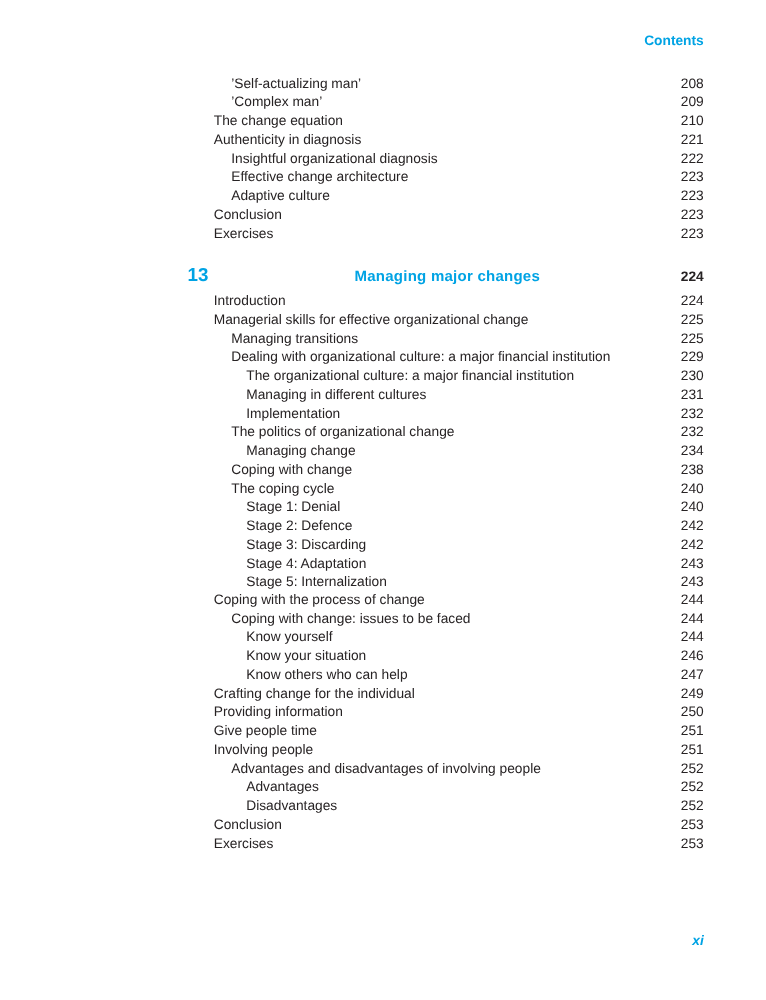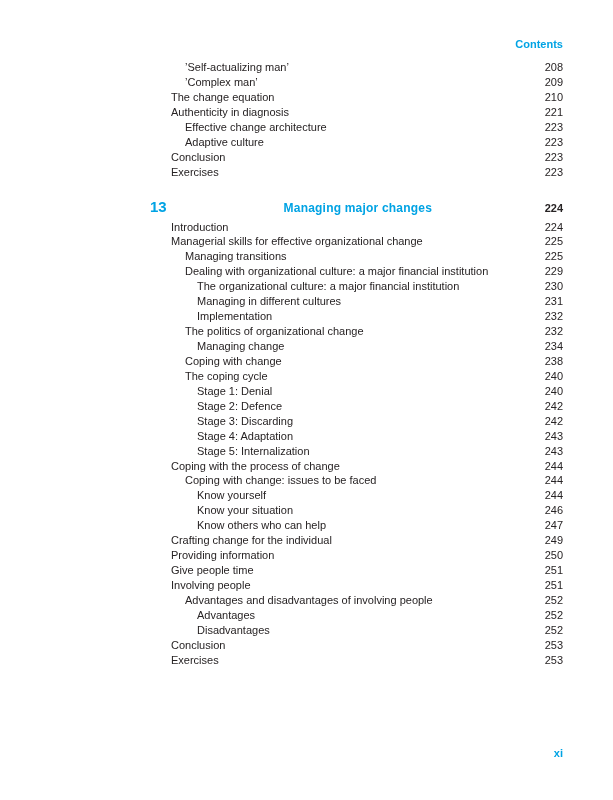--- a/index.html
+++ b/index.html
@@ -13,21 +13,21 @@
     position: relative;
     width: 613px;
     height: 800px;
     background: var(--bg);
     font-family: "Liberation Sans", sans-serif;
     color: var(--text);
     overflow: hidden;
   }
   .contents-label {
     position: absolute;
-    top: 38px;
+    top: 27px;
     right: 50px;
     font-size: 11px;
     font-weight: bold;
     color: var(--accent);
   }
   .toc {
     position: absolute;
     top: 60px;
     left: 150px;
     width: 413px;
@@ -73,20 +73,21 @@
     font-weight: bold;
     color: var(--text);
   }
   .footer-page-number {
     position: absolute;
     top: 747px;
     right: 50px;
     font-size: 11px;
     font-weight: bold;
     color: var(--accent);
+    font-style: italic;
   }
 </style>
 </head>
 <body>
 
 <div class="page">
 
   <div class="contents-label">Contents</div>
 
   <div class="toc">
@@ -100,20 +101,24 @@
           <span class="row-label">’Complex man’</span>
           <span class="row-page">209</span>
         </div>
         <div class="toc-row lvl-1">
           <span class="row-label">The change equation</span>
           <span class="row-page">210</span>
         </div>
         <div class="toc-row lvl-1">
           <span class="row-label">Authenticity in diagnosis</span>
           <span class="row-page">221</span>
+        </div>
+        <div class="toc-row lvl-2">
+          <span class="row-label">Insightful organizational diagnosis</span>
+          <span class="row-page">222</span>
         </div>
         <div class="toc-row lvl-2">
           <span class="row-label">Effective change architecture</span>
           <span class="row-page">223</span>
         </div>
         <div class="toc-row lvl-2">
           <span class="row-label">Adaptive culture</span>
           <span class="row-page">223</span>
         </div>
         <div class="toc-row lvl-1">

